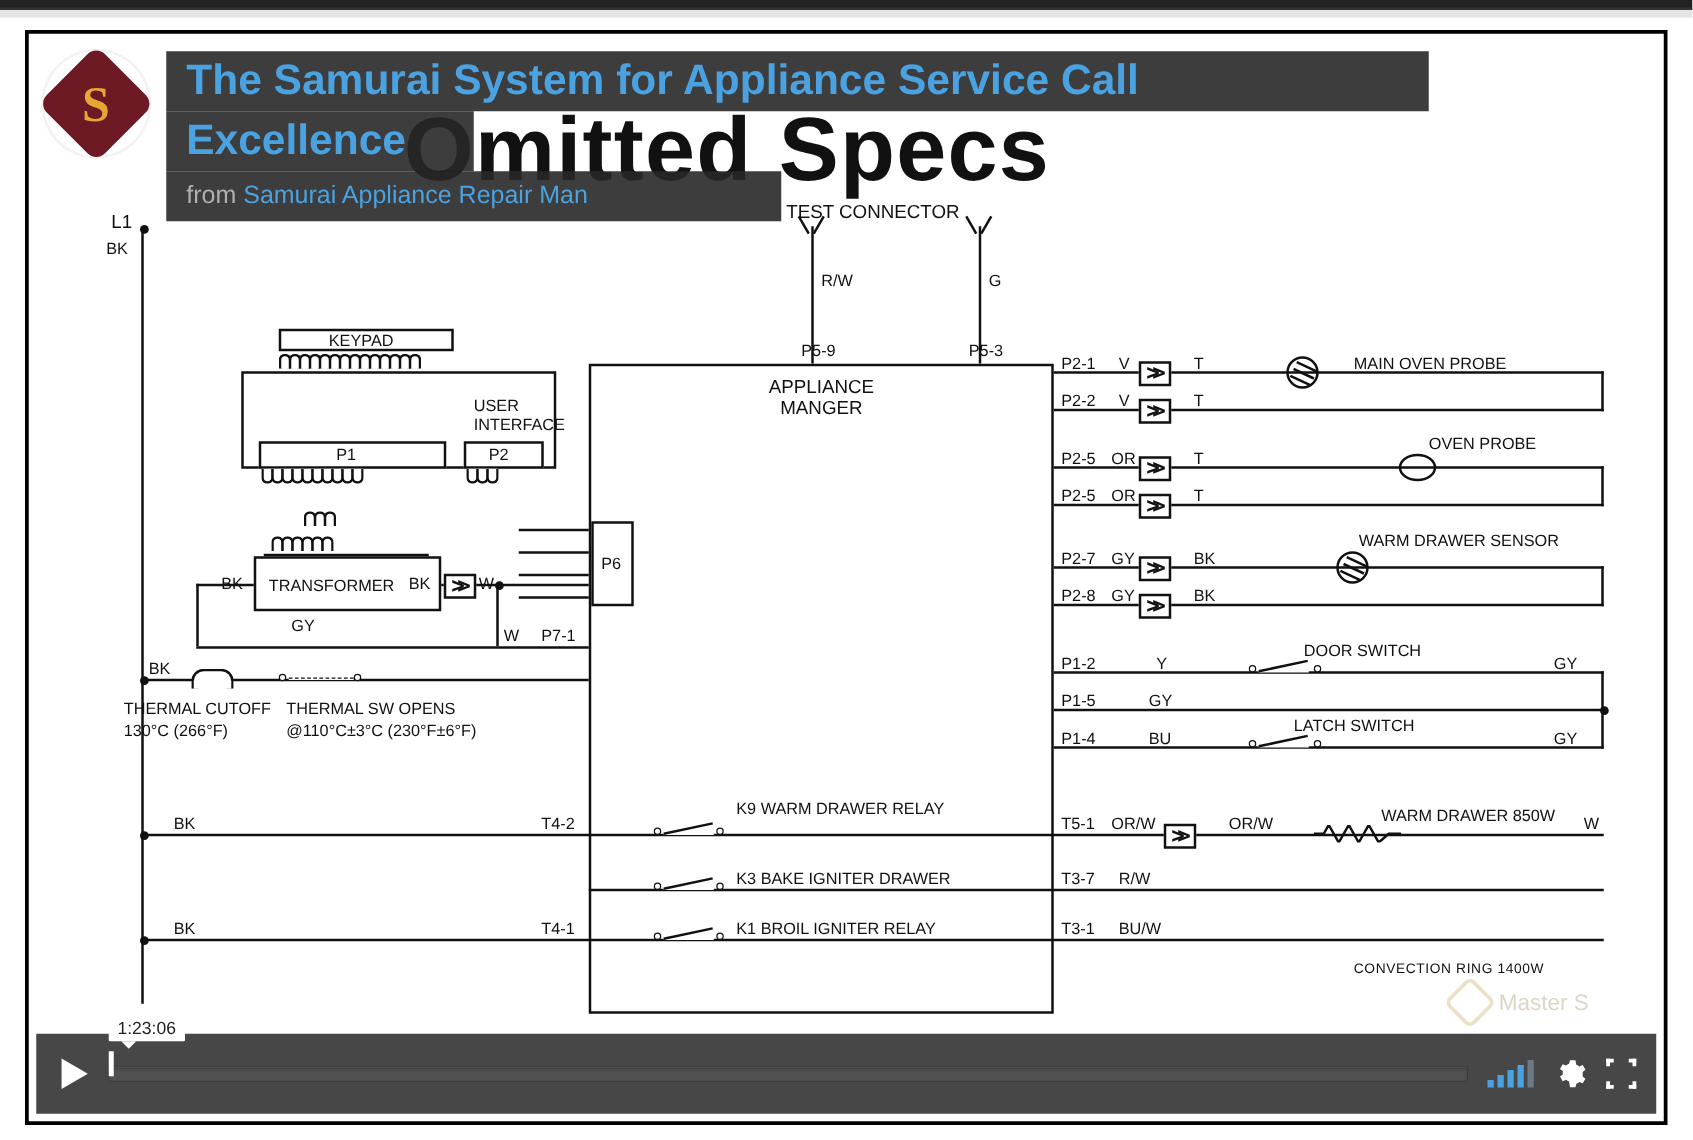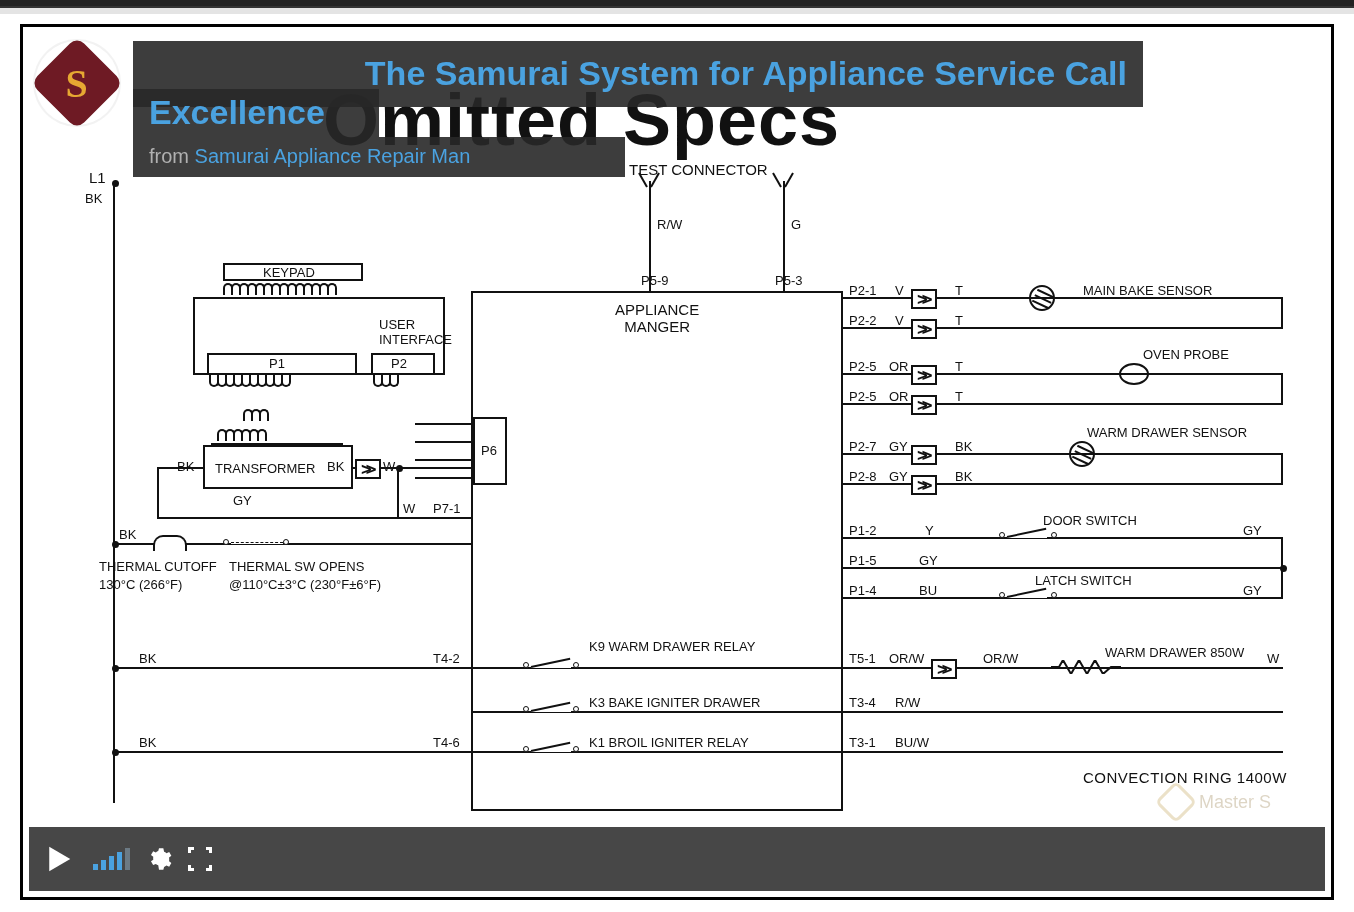--- a/index.html
+++ b/index.html
@@ -12,21 +12,21 @@
   .player { position: absolute; left: 20px; top: 24px; width: 1314px; height: 876px; border: 3px solid #000; background: #fff; overflow: hidden; }
 
   
   .hdr-row { position: absolute; display: flex; align-items: center; background: rgba(40,40,40,0.9); }
   .logo { position:absolute; left:12px; top:14px; width:84px; height:84px; border-radius:50%; background:#fff; display:flex; align-items:center; justify-content:center; box-shadow:0 0 0 2px rgba(0,0,0,0.05); }
   .logo-inner { width:66px; height:66px; background:linear-gradient(#6e1a24,#6e1a24); transform:rotate(45deg); border-radius:10px; display:flex; align-items:center; justify-content:center; }
   .logo-s { transform:rotate(-45deg); font-weight:900; font-size:40px; color:#e6a832; font-family: Georgia, serif; }
   .title { color:#4aa2e0; font-size:34px; font-weight:600; padding:6px 16px 6px 0; line-height:1.1; }
   .from-line { color:#b0b0b0; font-size:20px; padding:4px 14px 6px 0; }
   .from-line .author { color:#4aa2e0; }
-  .hdr1 { left:110px; top:14px; height:66px; width:1010px; padding-left:16px;justify-content:flex-end;}
+  .hdr1 { left:110px; top:14px; height:48px; width:1010px; padding-left:16px;}
   .hdr2 { left:110px; top:62px; height:48px; width:246px; padding-left:16px;}
   .hdr3 { left:110px; top:110px; height:40px; width:492px; padding-left:16px;}
 
   
   .bg-title { position:absolute; left:300px; top:52px; font-size:72px; font-weight:600; color:#111; letter-spacing:1px; z-index:0; font-family: Arial; }
 
   
   .schem { position:absolute; left:60px; top:140px; right:40px; bottom:110px; font-family: Arial, sans-serif; font-size:15px; color:#111; }
   .lbl { position:absolute; font-size:15px; white-space:nowrap; }
   .sm { font-size:13px; }
@@ -225,21 +225,21 @@
     <div class="line vline" style="left:1198px;top:130px;height:32px"></div>
     <span class="lbl sm" style="left:766px;top:116px">P2-1</span>
     <span class="lbl sm" style="left:766px;top:146px">P2-2</span>
     <span class="lbl sm" style="left:812px;top:116px">V</span>
     <span class="lbl sm" style="left:812px;top:146px">V</span>
     <div class="chev" style="left:828px;top:122px">&gt;&gt;</div>
     <div class="chev" style="left:828px;top:152px">&gt;&gt;</div>
     <span class="lbl sm" style="left:872px;top:116px">T</span>
     <span class="lbl sm" style="left:872px;top:146px">T</span>
     <div class="sensor" style="left:946px;top:118px"></div>
-    <span class="lbl sm" style="left:1000px;top:116px">MAIN BAKE SENSOR</span>
+    <span class="lbl sm" style="left:1000px;top:116px">MAIN OVEN PROBE</span>
 
     <div class="line hline" style="left:760px;top:206px;width:440px"></div>
     <div class="line hline" style="left:760px;top:236px;width:440px"></div>
     <div class="line vline" style="left:1198px;top:206px;height:32px"></div>
     <span class="lbl sm" style="left:766px;top:192px">P2-5</span>
     <span class="lbl sm" style="left:766px;top:222px">P2-5</span>
     <span class="lbl sm" style="left:806px;top:192px">OR</span>
     <span class="lbl sm" style="left:806px;top:222px">OR</span>
     <div class="chev" style="left:828px;top:198px">&gt;&gt;</div>
     <div class="chev" style="left:828px;top:228px">&gt;&gt;</div>
@@ -306,48 +306,54 @@
         </svg></div>
     <span class="lbl sm" style="left:1022px;top:478px">WARM DRAWER 850W</span>
     <span class="lbl sm" style="left:1184px;top:484px">W</span>
 
     <div class="line hline" style="left:388px;top:544px;width:812px"></div>
     <div class="relay-o1" style="left:440px;top:539px"></div>
     <div class="relay-o1" style="left:490px;top:539px"></div>
     <div class="relay-gap" style="left:448px;top:543px"></div>
     <div class="relay-arm" style="left:448px;top:543px"></div>
     <span class="lbl sm" style="left:506px;top:528px">K3 BAKE IGNITER DRAWER</span>
-    <span class="lbl sm" style="left:766px;top:528px">T3-4</span>
+    <span class="lbl sm" style="left:766px;top:528px">T3-7</span>
     <span class="lbl sm" style="left:812px;top:528px">R/W</span>
 
     <div class="line hline" style="left:30px;top:584px;width:1170px"></div>
     <div class="node" style="left:32px;top:585px"></div>
     <span class="lbl sm" style="left:56px;top:568px">BK</span>
-    <span class="lbl sm" style="left:350px;top:568px">T4-6</span>
+    <span class="lbl sm" style="left:350px;top:568px">T4-1</span>
     <div class="relay-o1" style="left:440px;top:579px"></div>
     <div class="relay-o1" style="left:490px;top:579px"></div>
     <div class="relay-gap" style="left:448px;top:583px"></div>
     <div class="relay-arm" style="left:448px;top:583px"></div>
     <span class="lbl sm" style="left:506px;top:568px">K1 BROIL IGNITER RELAY</span>
     <span class="lbl sm" style="left:766px;top:568px">T3-1</span>
     <span class="lbl sm" style="left:812px;top:568px">BU/W</span>
-    <span class="lbl sm" style="left:1000px;top:602px;font-size:15px;letter-spacing:0.5px">CONVECTION RING 1400W</span>
+    <span class="lbl sm" style="left:1000px;top:602px;font-size:11px;letter-spacing:0.5px">CONVECTION RING 1400W</span>
 
   </div>
 
   <div class="wm">
     <div class="hex"></div>
     <span>Master S</span>
   </div>
 
   <div class="vbar">
     <div class="play">
       <svg viewBox="0 0 32 32">
           <polygon points="6,2 30,16 6,30"></polygon>
         </svg>
+    </div>
+    <div class="track">
+      <div class="track-bg"></div>
+      <div class="track-buf"></div>
+      <div class="thumb"></div>
+      <div class="timebox">1:23:06</div>
     </div>
     <div class="rctl">
       <div class="vol">
         <span></span>
           <span></span>
           <span></span>
           <span></span>
           <span></span>
       </div>
       <svg class="gear" viewBox="0 0 24 24">

